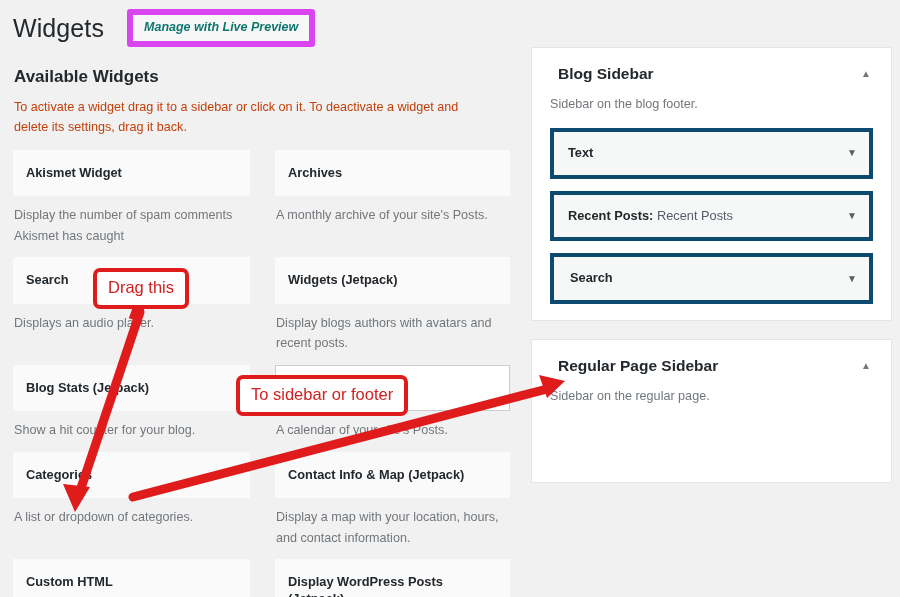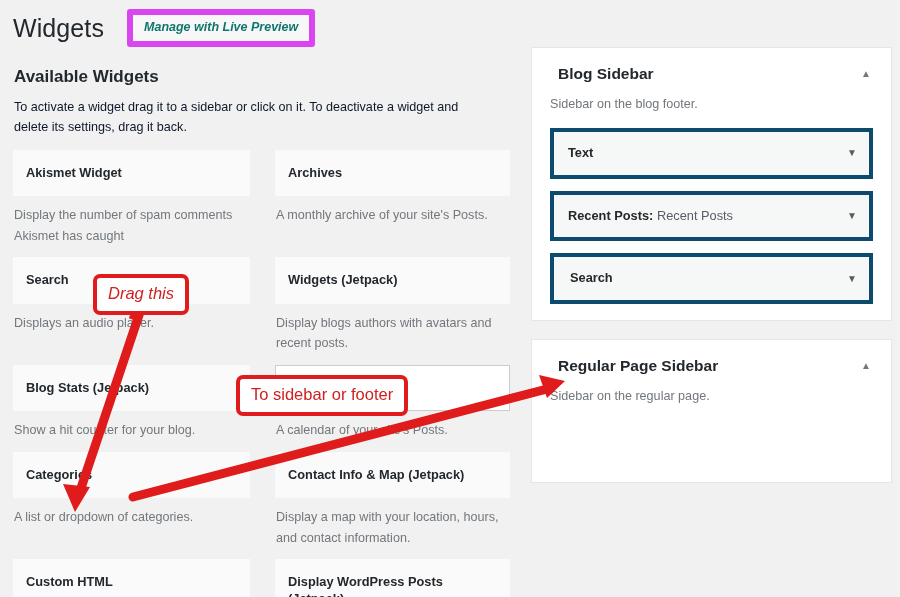--- a/index.html
+++ b/index.html
@@ -54,21 +54,21 @@
   
   .section-title {
     font-size: 17px;
     font-weight: 600;
     color: #23282d;
     margin: 18px 0 0 1px;
     line-height: 1.4;
   }
   .section-desc {
     font-size: 12.6px;
-    color: #0f172a;
+    color: #c2410c;
     line-height: 1.63;
     margin: 8px 0 0 1px;
     max-width: 448px;
   }
 
   .widget-grid {
     display: flex;
     flex-wrap: wrap;
     margin-top: 12px;
   }
@@ -187,21 +187,21 @@
     background: #fff;
     border: 4px solid #e01b1b;
     border-radius: 7px;
     color: #d02020;
     font-size: 16.5px;
     line-height: 1;
     padding: 7px 11px 9px;
     white-space: nowrap;
     font-family: "Liberation Sans", sans-serif;
   }
-  #callout-drag-this { left: 93px; top: 274px; font-style: italic; }
+  #callout-drag-this { left: 93px; top: 268px; }
   #callout-to-sidebar { left: 236px; top: 375px; }
 </style>
 </head>
 <body>
 
 <div class="page-header">
   <h1 class="page-title">Widgets</h1>
   <button class="live-preview-btn">Manage with Live Preview</button>
 </div>
 

